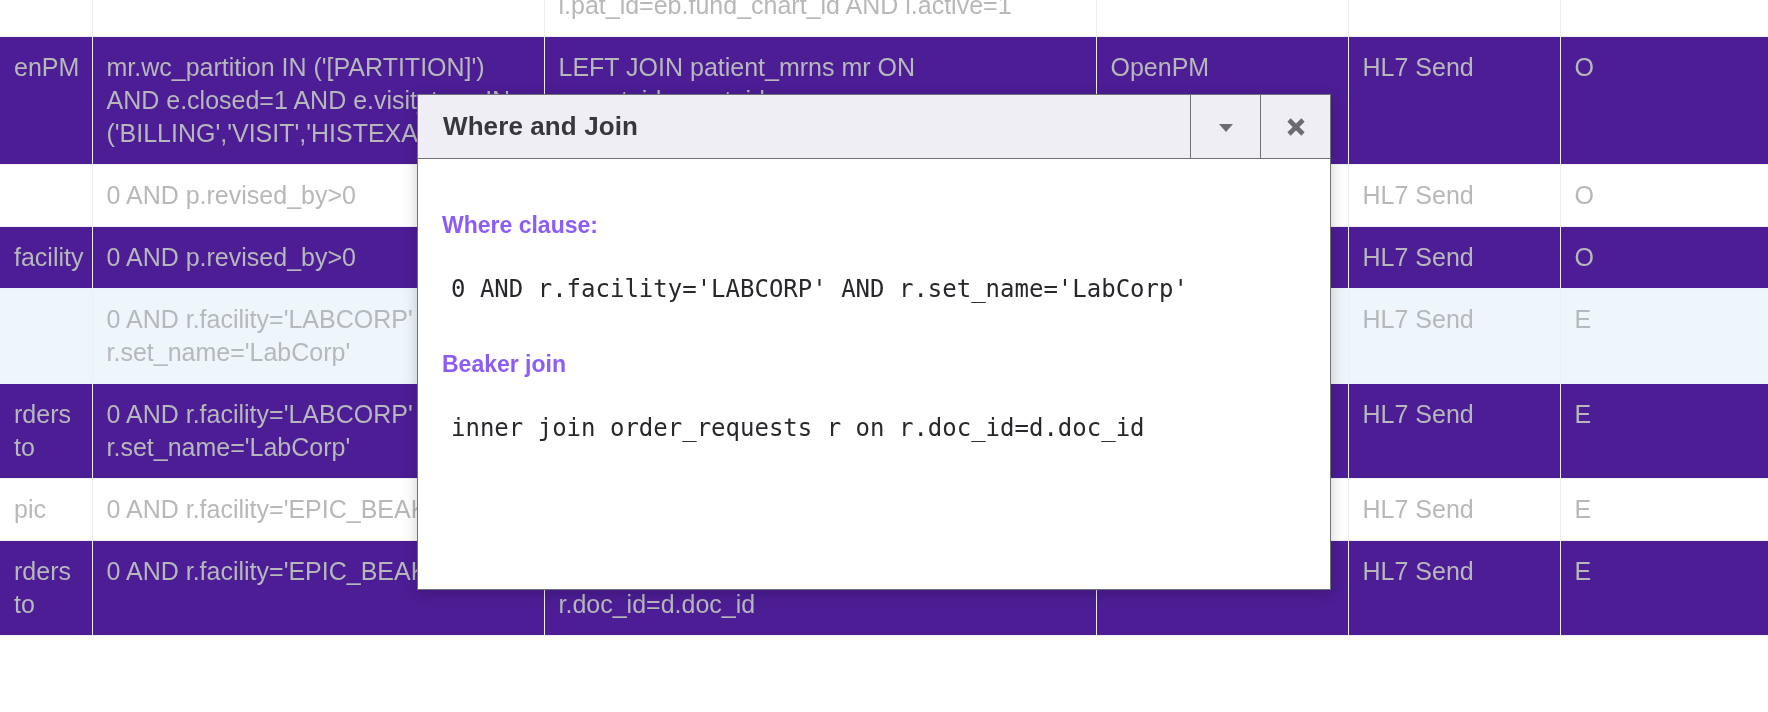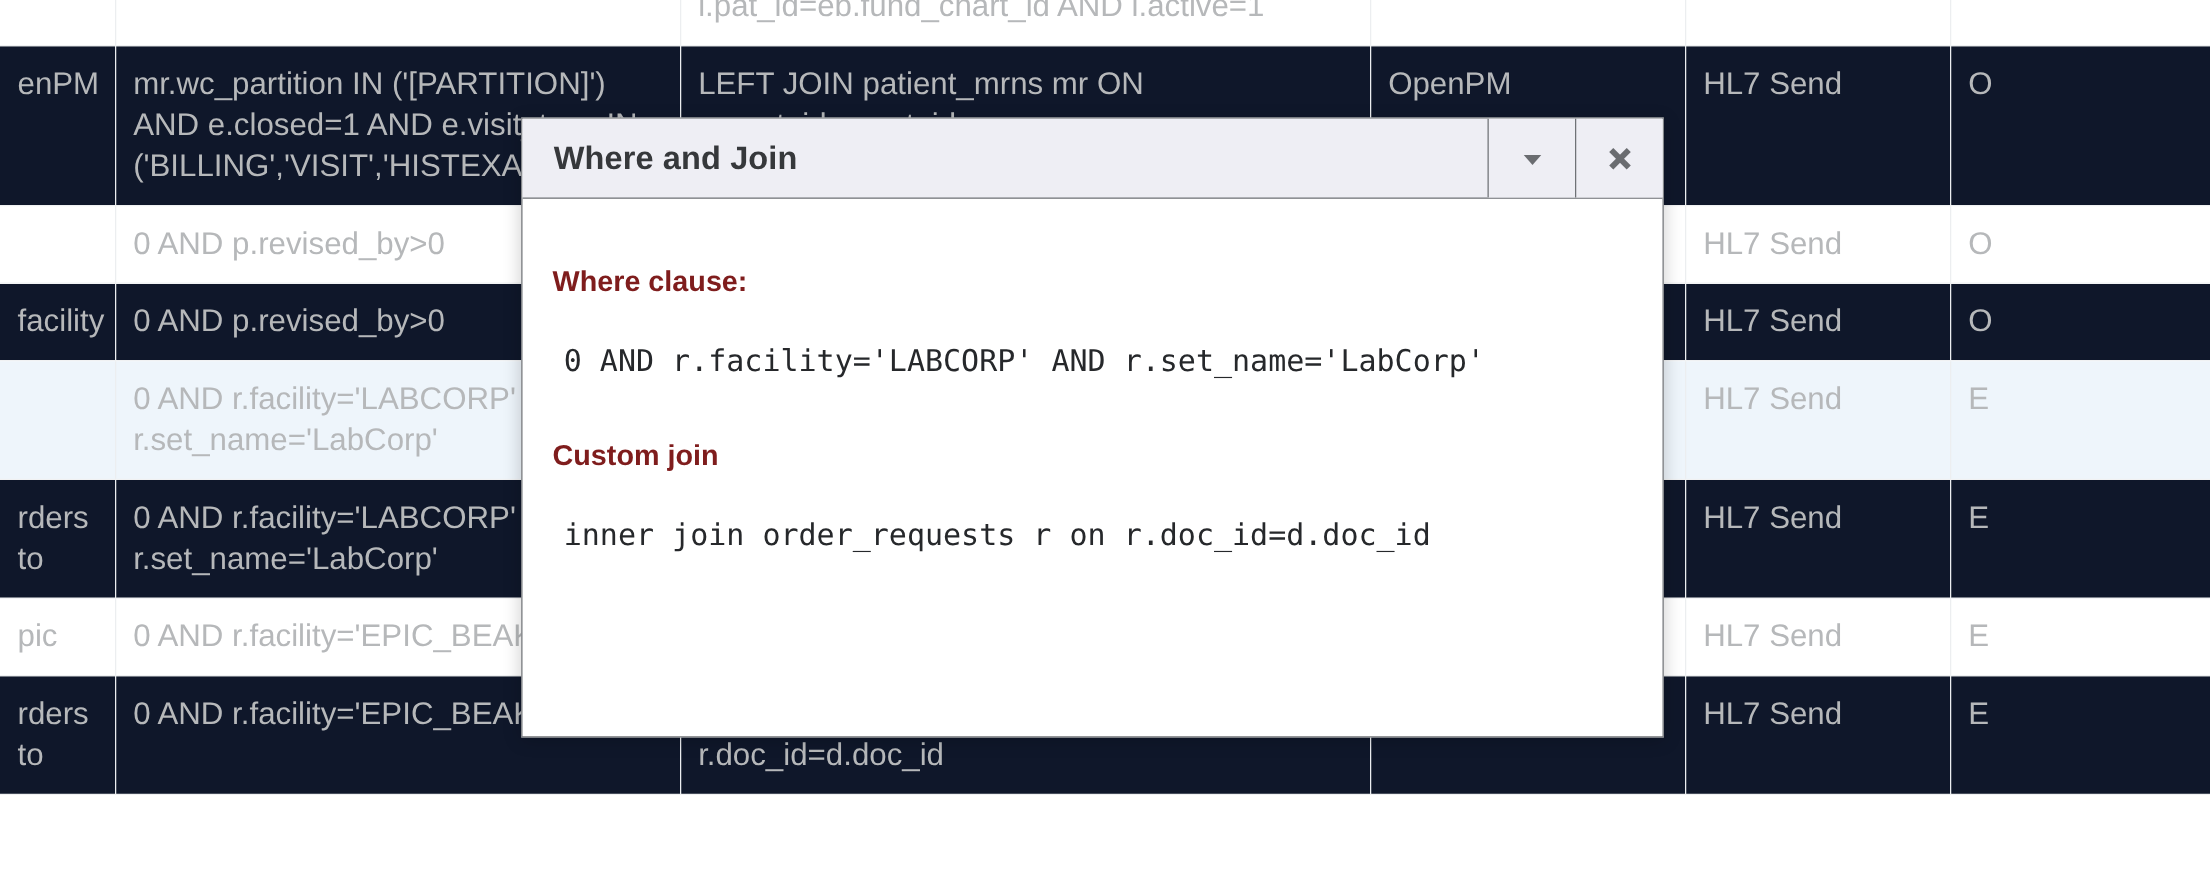--- a/index.html
+++ b/index.html
@@ -35,21 +35,21 @@
     padding: 14px 14px 14px 14px;
     font-size: 25px;
     line-height: 33px;
     color: #b6b8ba;
     border-bottom: 1px solid #f0f1f2;
     border-right: 1px solid #eceef0;
     white-space: pre-wrap;
     overflow: hidden;
     font-family: "Liberation Sans", sans-serif;
   }
-  .grid-table tr.alt td { background: #0f172a; }
+  .grid-table tr.alt td { background: #4c1d95; }
   .grid-table tr.sel td { background: #eef5fb; }
   .grid-table tr.plain td { background: #ffffff; }
 
   .col-a { width: 92px; }
   .col-b { width: 452px; }
   .col-c { width: 552px; }
   .col-d { width: 252px; }
   .col-e { width: 212px; }
   .col-f { width: 208px; }
 
@@ -98,21 +98,21 @@
   }
   .hdr-btn svg { display: block; }
 
   .dlg-body {
     padding: 0 24px;
     box-sizing: border-box;
   }
   .section-label {
     font-size: 23px;
     font-weight: bold;
-    color: #7f1d1d;
+    color: #8b5cf6;
     margin: 0;
     padding: 0;
     white-space: nowrap;
   }
   .label-where { padding-top: 53px; }
   .label-join  { padding-top: 48px; }
 
   .code-block {
     font-family: "DejaVu Sans Mono", monospace;
     font-size: 24px;
@@ -228,17 +228,17 @@
         </svg>
       </span>
     </div>
   </div>
 
   <div class="dlg-body">
     <div class="section-label label-where">Where clause:</div>
 
     <div class="code-block code-where">0 AND r.facility='LABCORP' AND r.set_name='LabCorp'</div>
 
-    <div class="section-label label-join">Custom join</div>
+    <div class="section-label label-join">Beaker join</div>
 
     <div class="code-block code-join">inner join order_requests r on r.doc_id=d.doc_id</div>
   </div>
 </div>
 
 </body></html>

